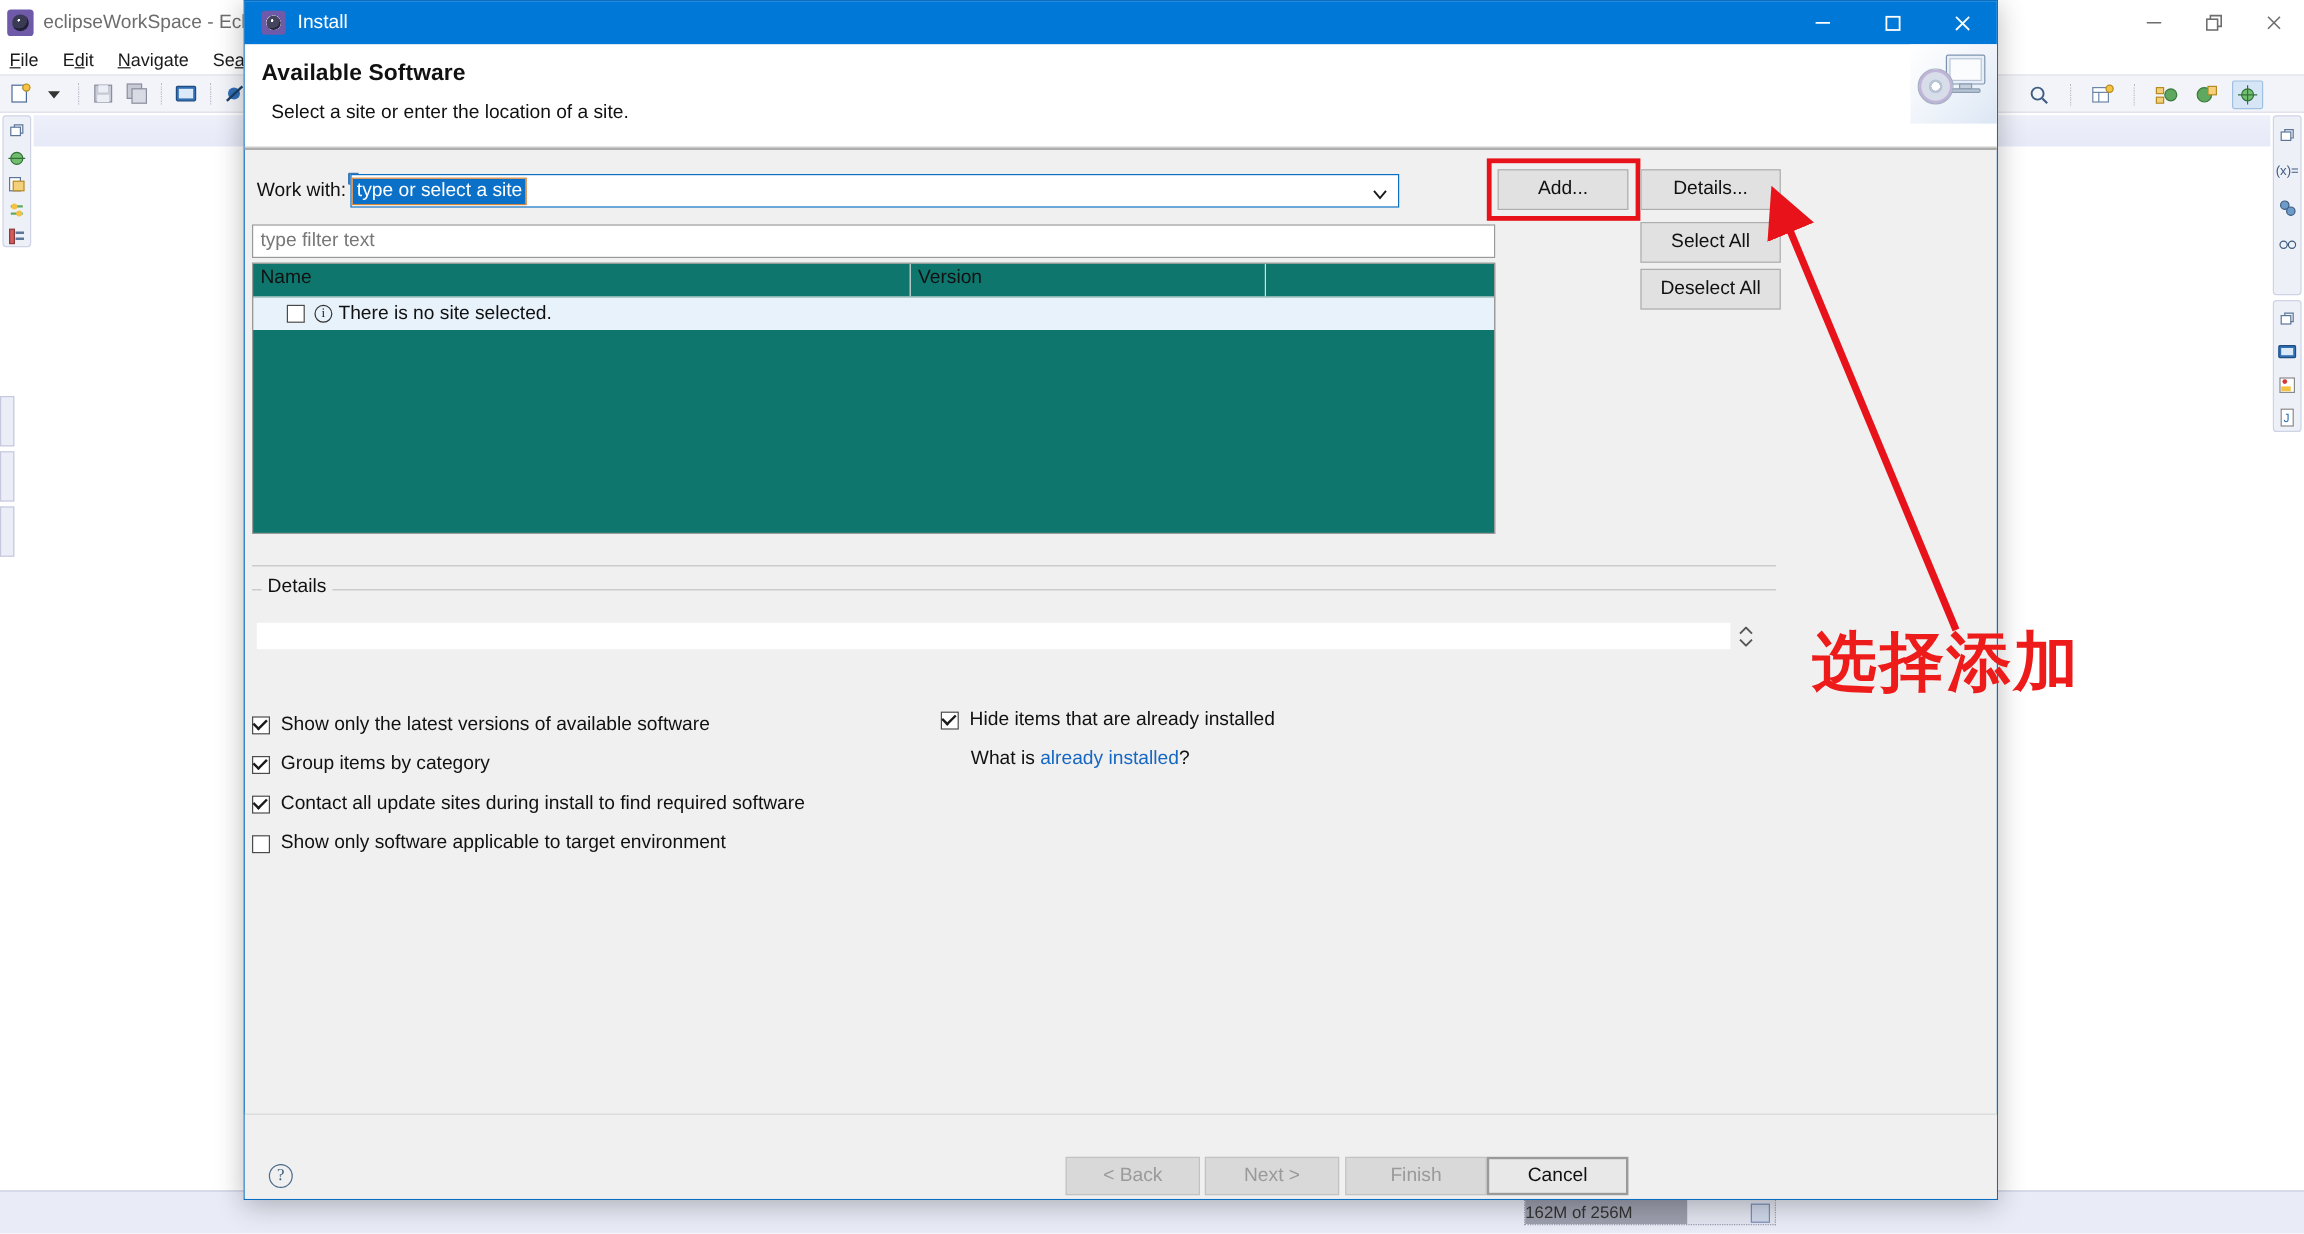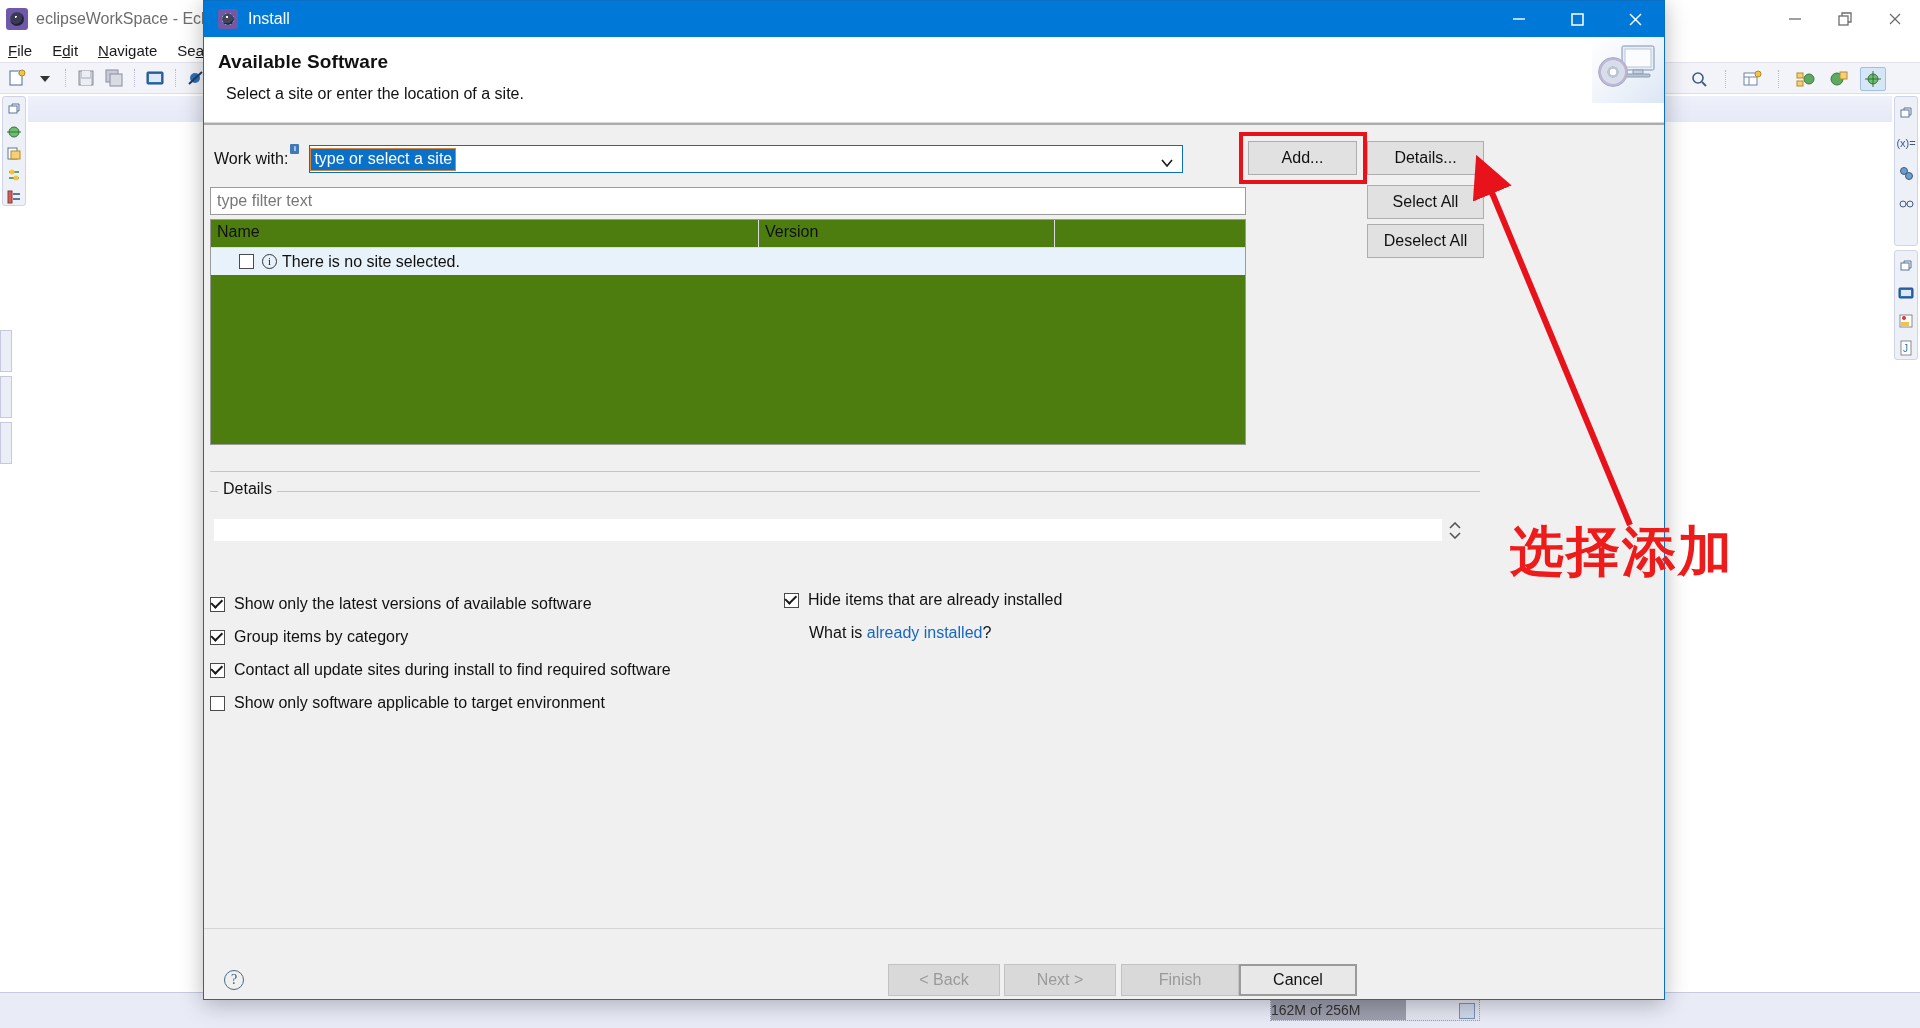--- a/index.html
+++ b/index.html
@@ -147,21 +147,21 @@
     position:absolute; left:6px; top:18px; right:6px; height:36px;
     display:flex; align-items:center;
   }
   .lbl-workwith{ font-size:16px; color:#111; margin-left:4px; position:relative; }
   .lbl-info-sup{
     position:absolute; right:-11px; top:-6px; width:9px; height:10px;
     background:#3f79b8; color:#fff; font-size:7px; line-height:10px;
     text-align:center; font-weight:bold; border-radius:1px;
   }
   .combo {
-    position:relative; margin-left:21px; height:28px; flex:1;
+    position:relative; margin-left:4px; height:28px; flex:1;
     border:1px solid #0a6fc2; background:#fff; display:flex; align-items:center;
   }
   .combo-val{
     margin-left:1px; background:#0a70c8; color:#fff; font-size:16px;
     padding:1px 3px 2px 3px; outline:1px solid #d6863b;
   }
   .combo-arrow{ position:absolute; right:8px; top:8px; }
 
   .btn {
     background:#e1e1e1; border:1px solid #adadad; font-size:16px; color:#111;
@@ -181,21 +181,21 @@
   }
 
   .filter {
     position:absolute; left:6px; top:64px; width:1036px; height:28px;
     border:1px solid #9a9a9a; background:#fff; font-size:16px; color:#777;
     display:flex; align-items:center; padding-left:6px;
   }
 
   .table-wrap{
     position:absolute; left:6px; top:96px; width:1036px; height:226px;
-    border:1px solid #9a9a9a; background:#4d7c0f;
+    border:1px solid #9a9a9a; background:#0f766e;
   }
   .tbl-head{ display:flex; height:28px; border-bottom:1px solid #dcdcdc; }
   .tbl-th{ font-size:16px; color:#111; padding:3px 0 0 6px; border-right:1px solid #dcdcdc; }
   .th-name{ width:548px; }
   .th-version{ width:296px; }
   .th-blank{ flex:1; border-right:none; }
   .tbl-row{
     height:27px; background:#e7f2fb; display:flex; align-items:center; padding-left:28px;
   }
   .cbx{

